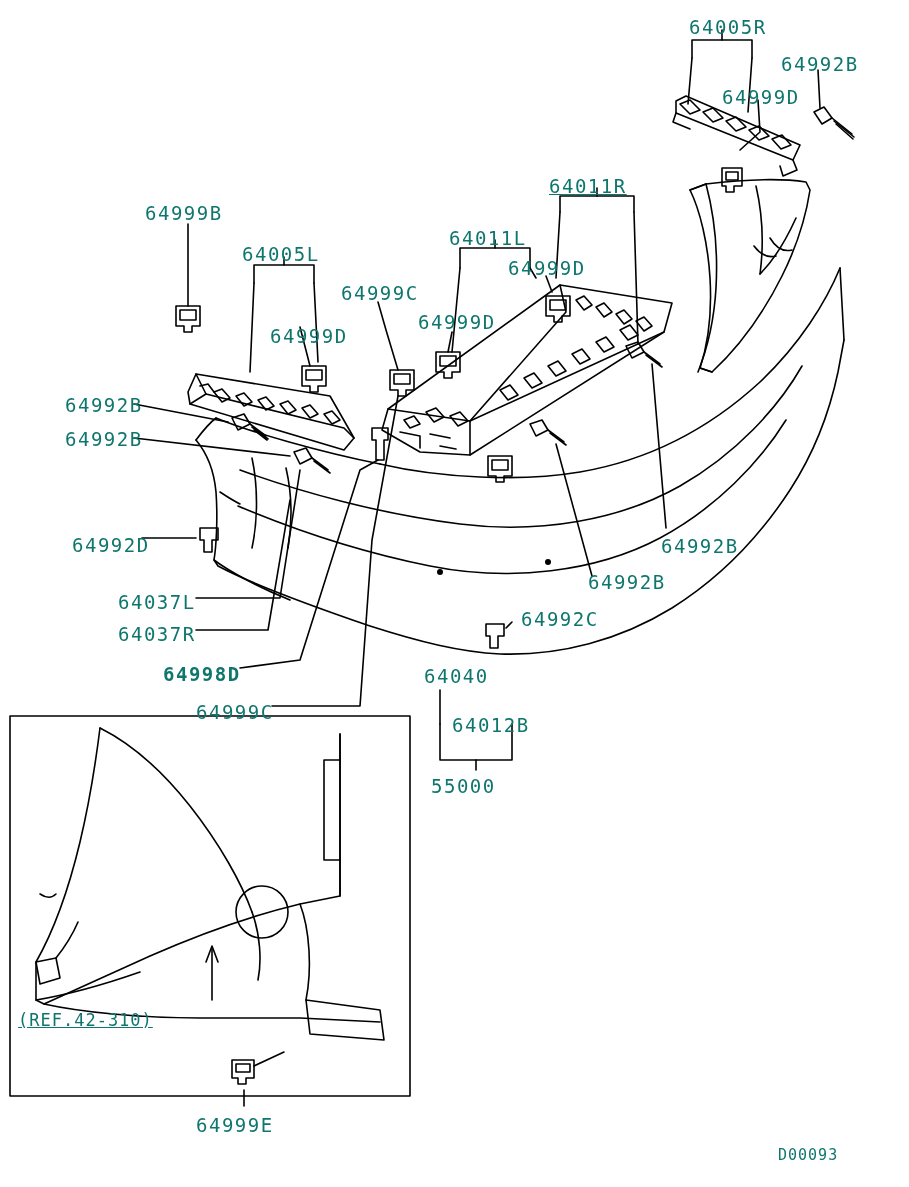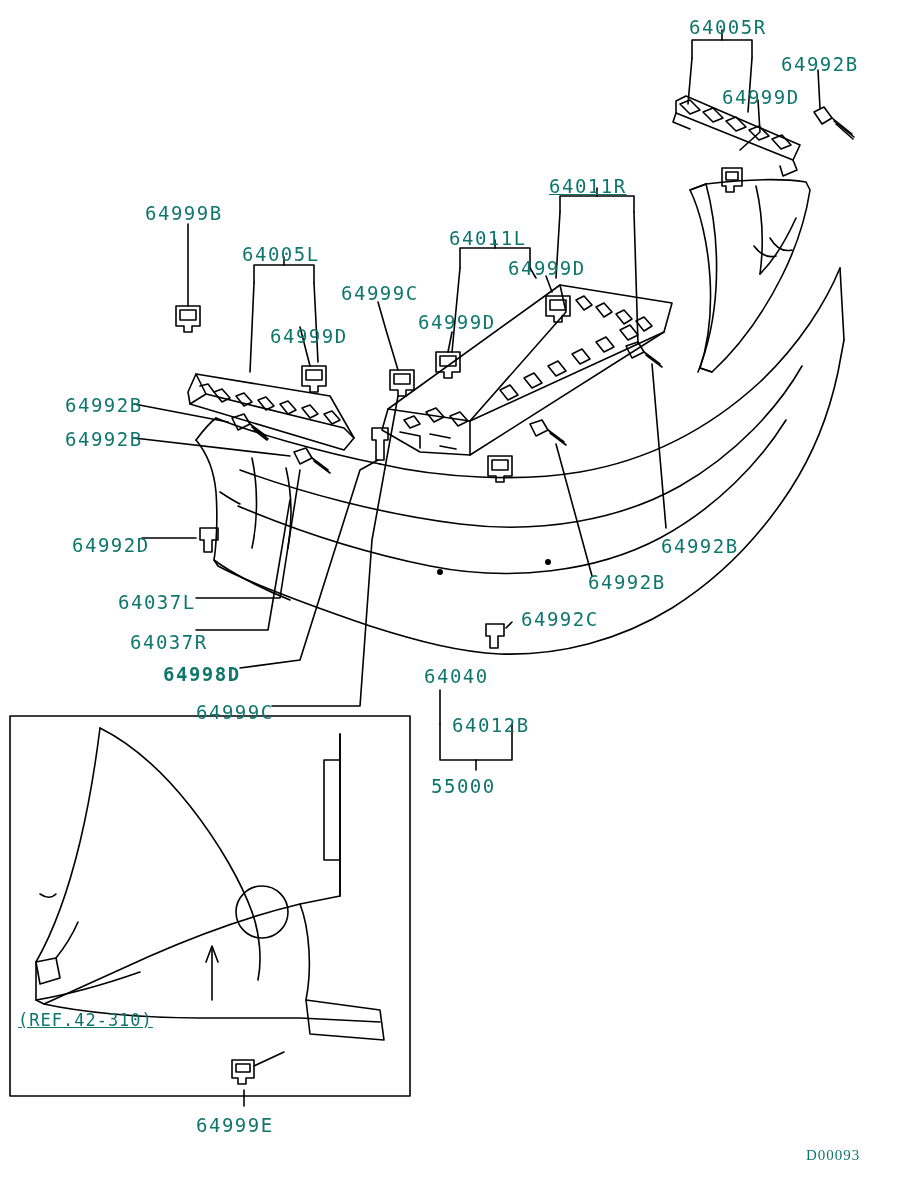--- a/index.html
+++ b/index.html
@@ -283,27 +283,27 @@
   <div class="lbl" style="left:242px; top:245px;">64005L</div>
   <div class="lbl" style="left:449px; top:229px;">64011L</div>
   <div class="lbl" style="left:508px; top:259px;">64999D</div>
   <div class="lbl" style="left:341px; top:284px;">64999C</div>
   <div class="lbl" style="left:270px; top:327px;">64999D</div>
   <div class="lbl" style="left:418px; top:313px;">64999D</div>
   <div class="lbl" style="left:65px; top:396px;">64992B</div>
   <div class="lbl" style="left:65px; top:430px;">64992B</div>
   <div class="lbl" style="left:72px; top:536px;">64992D</div>
   <div class="lbl" style="left:118px; top:593px;">64037L</div>
-  <div class="lbl" style="left:130px; top:625px;margin-top:8px;">64037R</div>
+  <div class="lbl" style="left:118px; top:625px;">64037R</div>
   <div class="lbl" style="left:163px; top:665px;font-weight:bold;">64998D</div>
   <div class="lbl" style="left:196px; top:703px;">64999C</div>
   <div class="lbl" style="left:661px; top:537px;">64992B</div>
   <div class="lbl" style="left:588px; top:573px;">64992B</div>
   <div class="lbl" style="left:521px; top:610px;">64992C</div>
   <div class="lbl" style="left:424px; top:667px;">64040</div>
   <div class="lbl" style="left:452px; top:705px;margin-top:11px;">64012B</div>
   <div class="lbl" style="left:431px; top:777px;">55000</div>
   <div class="lbl" style="left:196px; top:1116px;">64999E</div>
 
   <div class="lbl ref" style="left:18px; top:1012px;">(REF.42-310)</div>
-  <div class="lbl code" style="left:806px; top:1148px;font-family:Liberation Serif, serif;">D00093</div>
+  <div class="lbl code" style="left:778px; top:1148px;">D00093</div>
 
 </div>
 
 </body></html>

